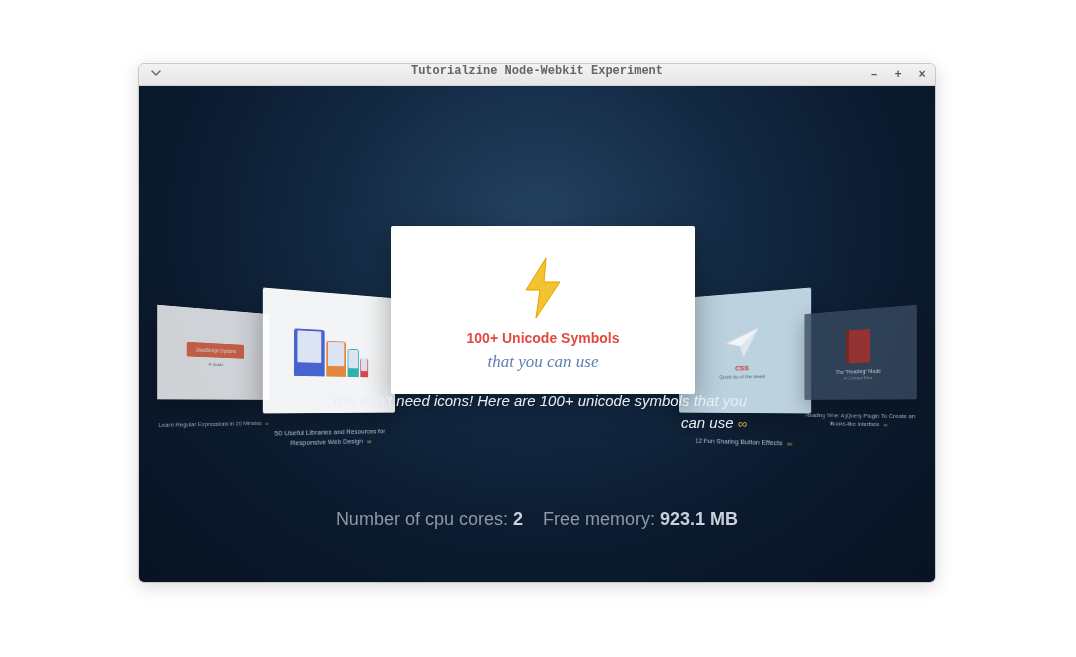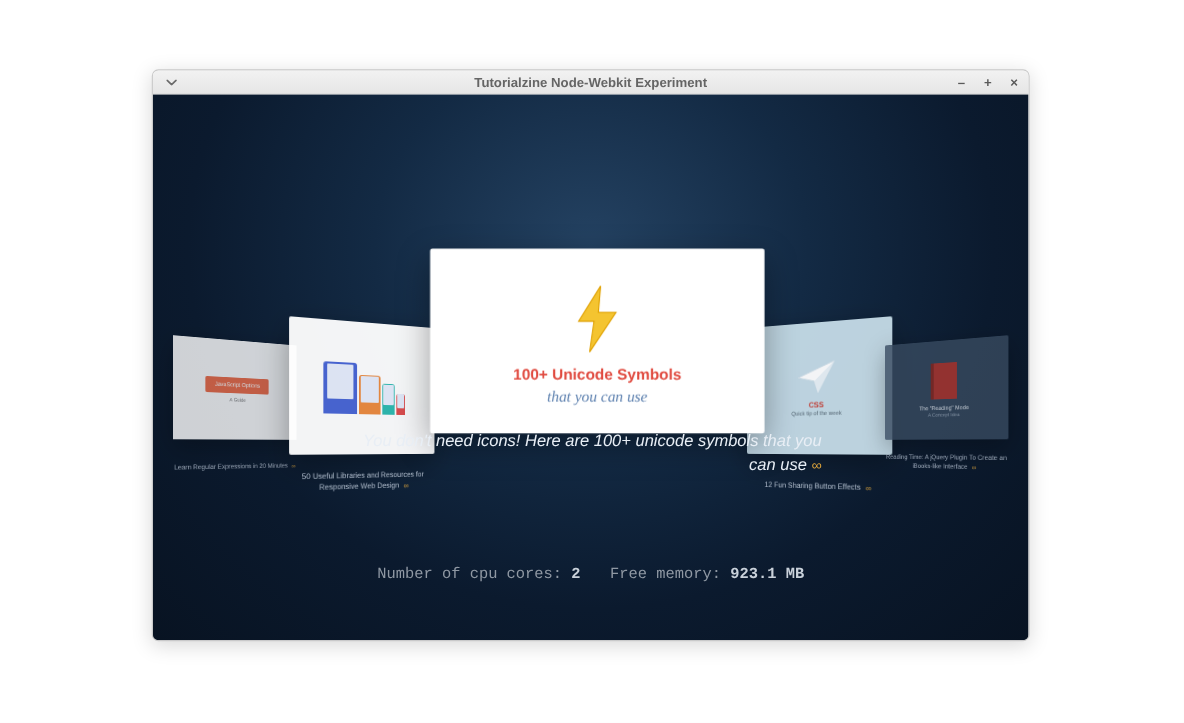--- a/index.html
+++ b/index.html
@@ -22,25 +22,25 @@
     box-shadow: 0 4px 18px rgba(0,0,0,0.15);
     display: flex;
     flex-direction: column;
     background: #f5f5f5;
   }
   .titlebar {
     height: 22px;
     background: linear-gradient(#f2f2f2, #e6e6e6);
     border-bottom: 1px solid #cfcfcf;
     display: flex;
-    align-items: center;
     position: relative;
     font-size: 12px;
     color: #656565;
     font-weight: 700;
+    font-family: Liberation Mono, monospace;
   }
   .titlebar .menu-button {
     width: 22px;
     height: 18px;
     margin: 0 4px 0 6px;
     display: flex;
     align-items: center;
     justify-content: center;
     border-radius: 3px;
   }
@@ -146,21 +146,21 @@
     left: 134px;
     width: 304px;
     height: 168px;
     top: -48px;
     transform: none;
     z-index: 10;
   }
   .c0 .inner { gap: 6px; padding-top: 14px; }
   .c0 .bolt svg { display:block; }
   .c0 .headline { color:#e04a3f; font-weight:700; font-size:14px; margin-top:4px; }
-  .c0 .sub { color:#5b7fae; font-style: italic; font-size: 14px; font-family: Georgia, 'Times New Roman', serif; }
+  .c0 .sub { color:#5b7fae; font-style: italic; font-size: 17px; font-family: Georgia, 'Times New Roman', serif; }
   
   .card.c1 {
     left: 370px;
     transform: rotateY(-38deg) translateZ(-80px) translateY(8px) scale(0.95);
     opacity: 0.95;
     height: 135px;
     background: #c5dce7;
   }
   .c1 .plane svg { display:block; }
   .c1 .t1 { color:#c93a2f; font-size:8px; margin-top:6px; font-weight:700;}
@@ -196,22 +196,21 @@
     color: #e5a93b;
     font-size: 13px;
   }
 
   .stats {
     position: absolute;
     left: 0; right: 0;
     bottom: 52px;
     text-align: center;
     color: #8f98a3;
-    font-size: 14px;
-    font-family: Liberation Mono, monospace;
+    font-size: 18px;
   }
   .stats .val { color: #c9d1da; font-weight: 700; }
   .stats .gap { display:inline-block; width:10px; }
 </style>
 </head>
 <body>
 
 <div class="window">
 
   <div class="titlebar">

